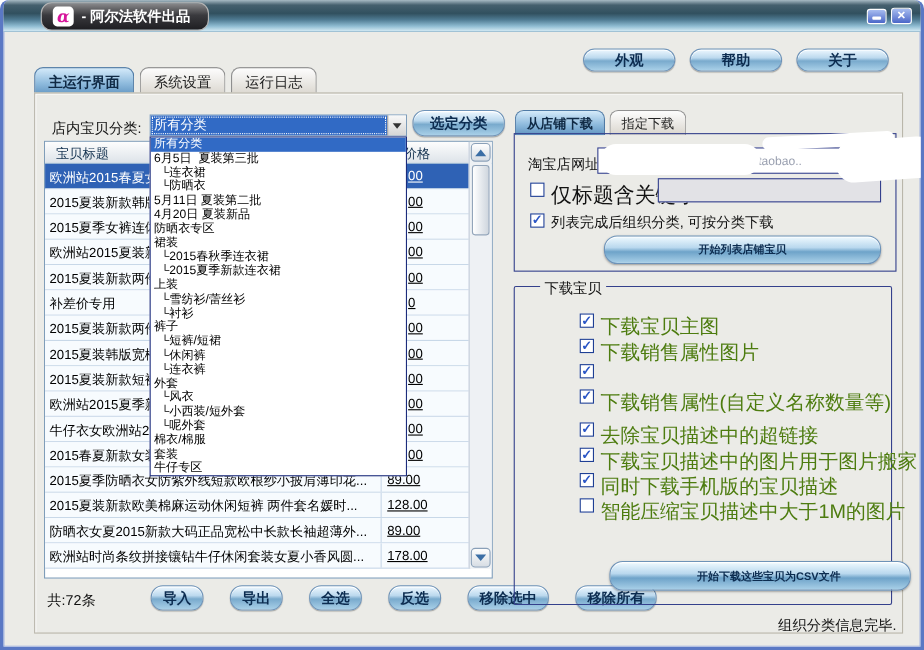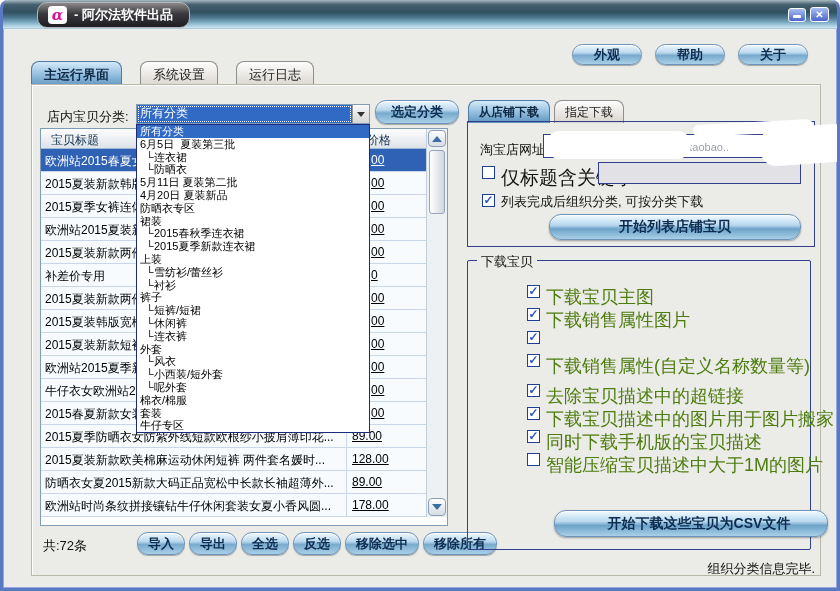--- a/index.html
+++ b/index.html
@@ -37,26 +37,26 @@
     border:1px solid #6e93b8; border-radius:11px;
     background:linear-gradient(180deg,#eef8ff 0%,#bcd9ee 40%,#79aacd 55%,#a9d0e8 100%);
     box-shadow: inset 0 1px 0 #fff, 0 1px 1px rgba(0,0,0,.3);
     color:#0c2c50; font-weight:bold; font-size:13px; white-space:nowrap; cursor:default;
   }
   .bigbtn {
     position:absolute; display:flex; align-items:center; justify-content:center;
     border:1px solid #6e93b8; border-radius:12px;
     background:linear-gradient(180deg,#f0faff 0%,#b9d8ee 42%,#6ea3c9 58%,#a9d0e8 100%);
     box-shadow: inset 0 1px 0 #fff, 0 1px 2px rgba(0,0,0,.35);
-    color:#0c2c50; font-weight:bold; font-size:14px;
+    color:#0c2c50; font-weight:bold; font-size:10px;
   }
   #top-buttons { position:absolute; top:44px; right:29px; display:flex; gap:13px; }
-  #top-buttons .pill { width:70px; height:21px; }
-  
-  #main-tabs { position:absolute; left:28px; top:61px; display:flex; gap:18px; align-items:flex-end; }
+  #top-buttons .pill { width:84px; height:21px; }
+  
+  #main-tabs { position:absolute; left:28px; top:61px; display:flex; gap:5px; align-items:flex-end; }
   .tab { padding:4px 12px 3px; font-size:13px; border:1px solid #8f8f8f; border-bottom:none;
     border-radius:8px 8px 0 0; background:linear-gradient(180deg,#fdfdfd,#d9d5cd); color:#222; }
   .tab.on { background:linear-gradient(180deg,#d4eafa 0%,#8fbbdd 55%,#5f93c0 100%);
     border-color:#4f7aa5; font-weight:bold; color:#102a45; }
   
   #page-box { position:absolute; left:28px; top:84px; width:790px; height:492px;
     border:1px solid #b9b6aa; box-shadow: inset 1px 1px 0 #fff; background:#ebebe7; }
   
   #cat-label { position:absolute; left:44px; top:108px; font-size:13px; color:#111; }
   #combo { position:absolute; left:133px; top:104px; width:234px; height:20px;
@@ -91,21 +91,21 @@
   #sb-down::after { content:""; border-left:5px solid transparent; border-right:5px solid transparent; border-top:6px solid #3b6ea5; }
   #sb-thumb { position:absolute; left:2px; right:2px; top:21px; height:64px; border:1px solid #93a5ba; border-radius:3px;
     background:linear-gradient(90deg,#ffffff,#cfd6de); }
   
   #dropdown-list { position:absolute; left:133px; top:124px; width:234px; height:309px; z-index:50;
     background:#fff; border:1px solid #1c2c7c; display:flex; flex-direction:column; overflow:hidden; }
   .ditem { flex:1; font-size:11px; line-height:1.05; padding:1px 0 0 3px; white-space:pre; overflow:hidden; color:#000; }
   .ditem:first-child { background:#316ac5; color:#fff; }
   
   #count-label { position:absolute; left:40px; top:537px; font-size:13px; color:#111; }
-  #bottom-buttons { position:absolute; left:134px; top:532px; display:flex; gap:4px; }
+  #bottom-buttons { position:absolute; left:134px; top:532px; display:flex; gap:24px; }
   #bottom-buttons .pill { height:23px; padding:0 10px; }
   
   #right-tabs { position:absolute; left:465px; top:100px; display:flex; gap:4px; align-items:flex-end; }
   #right-tabs .tab { padding:3px 10px 2px; font-size:12px; }
   #rbox1 { position:absolute; left:464px; top:121px; width:348px; height:126px; border:1px solid #34408c; }
   #url-label { position:absolute; left:477px; top:141px; font-size:13px; color:#111; }
   #url-input { position:absolute; left:540px; top:134px; width:260px; height:24px;
     border:1px solid #34408c; background:#fff; font-size:11px; color:#9aa0b0;
     padding:6px 0 0 130px; white-space:nowrap; overflow:hidden; }
   .blob { position:absolute; background:#fff; border-radius:16px; z-index:5; }
@@ -115,21 +115,21 @@
   .cb { position:absolute; width:13px; height:13px; border:1px solid #1e3f94; background:#fff;
     font-size:12px; line-height:11px; text-align:center; color:#2b56c6; font-weight:bold; }
   .cb.on::after { content:"✓"; }
   #kw-cb { left:479px; top:166px; }
   #kw-label { position:absolute; left:498px; top:165px; font-size:19px; color:#111; }
   #kw-input { position:absolute; left:595px; top:162px; width:203px; height:22px; border:1px solid #34408c; background:#e2e2e6; }
   #org-cb { left:479px; top:194px; }
   #org-label { position:absolute; left:498px; top:193px; font-size:13px; color:#111; }
   #list-btn { left:546px; top:214px; width:252px; height:26px; }
   #dl-group { position:absolute; left:464px; top:260px; width:344px; height:290px; border:1px solid #34408c; border-radius:2px; }
-  #dl-group-label { position:absolute; left:474px; top:253px; background:#ebebe7; padding:0 4px; font-size:13px; color:#111; }
+  #dl-group-label { position:absolute; left:488px; top:253px; background:#ebebe7; padding:0 4px; font-size:13px; color:#111; }
   #dl-options { position:absolute; left:524px; top:283px; width:280px; }
   .opt { position:relative; height:23px; }
   .opt.gap { margin-top:7px; }
   .opt .cb { position:absolute; left:0; top:2px; }
   .opt .opt-label { position:absolute; left:19px; top:2px; font-size:18px; color:#4d7c0f; white-space:nowrap; }
   #csv-btn { left:551px; top:510px; width:274px; height:27px;padding-left:16px; }
   #status-text { position:absolute; left:600px; top:560px; width:212px; text-align:right; font-size:13px; color:#111; }
 </style>
 </head>
 <body>

